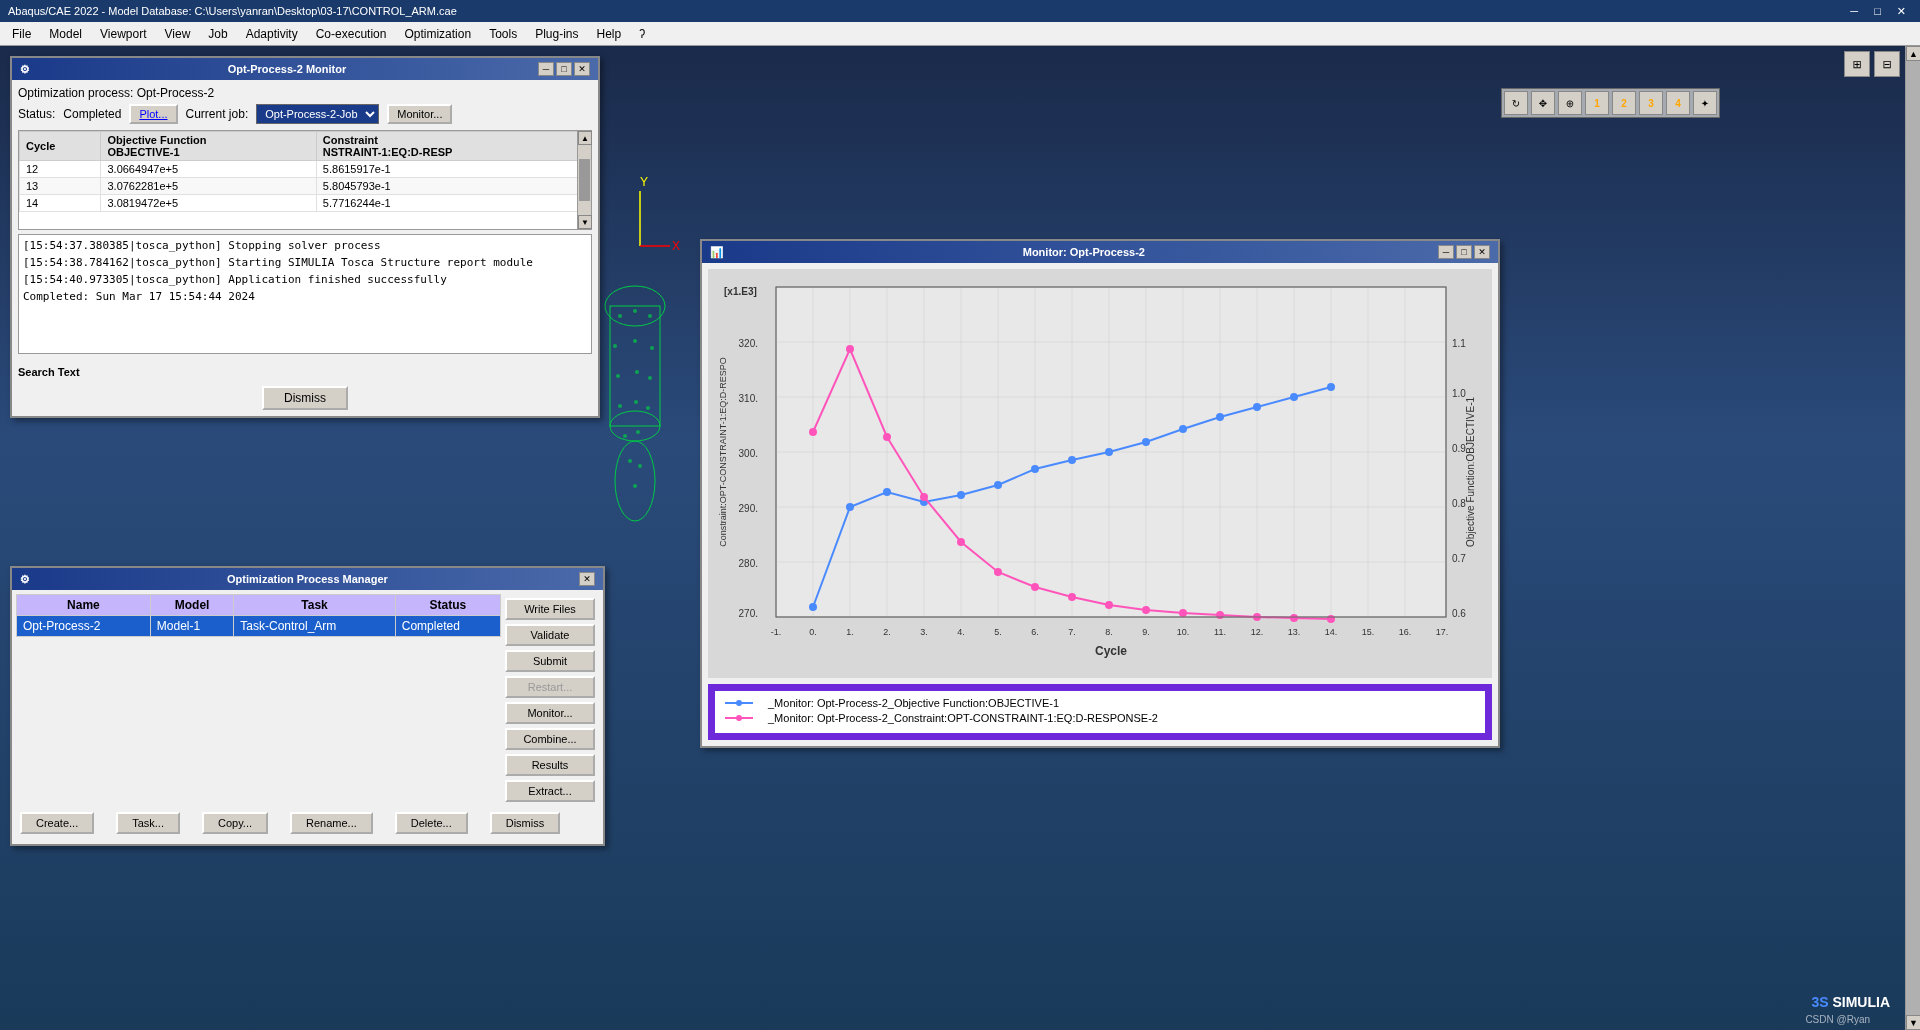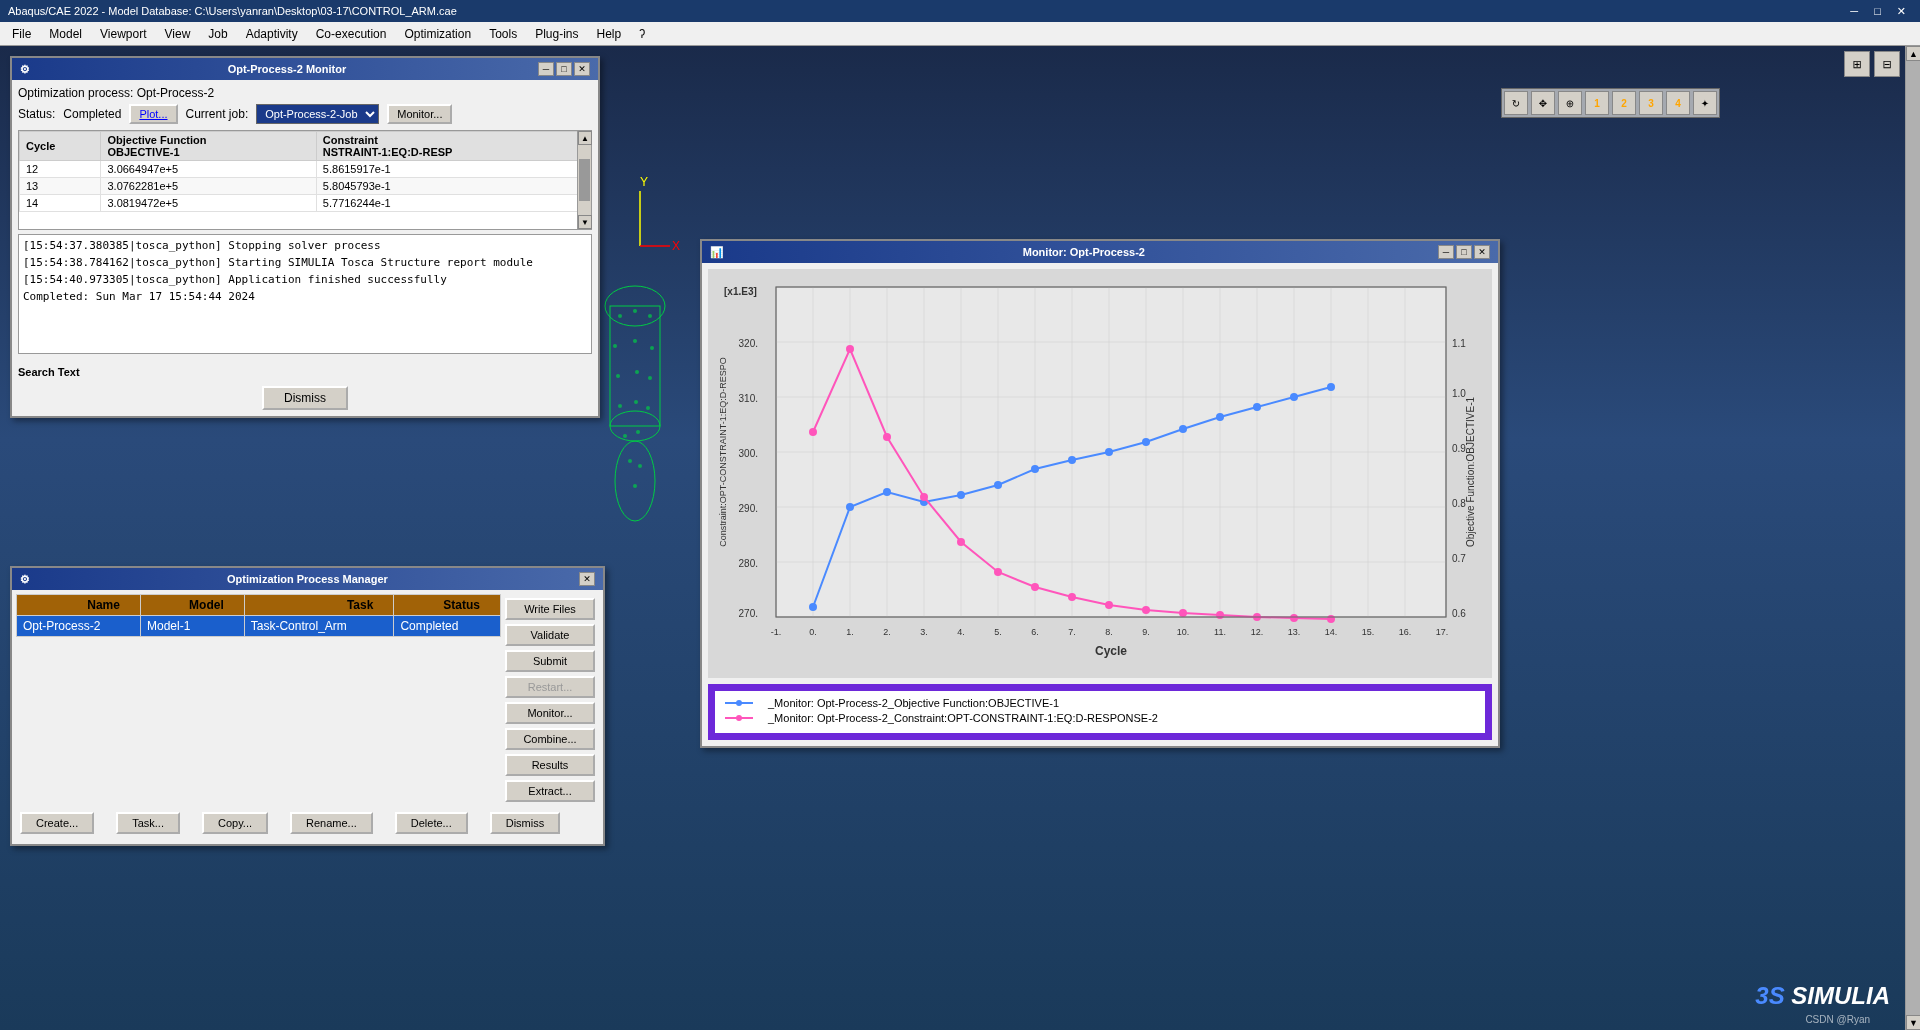--- a/index.html
+++ b/index.html
@@ -65,21 +65,21 @@
     .btn-next { background: #d4d0c8; border: 2px outset #fff; padding: 2px 10px; cursor: pointer; font-size: 11px; display: flex; align-items: center; gap: 3px; }
     .btn-previous { background: #d4d0c8; border: 2px outset #fff; padding: 2px 10px; cursor: pointer; font-size: 11px; display: flex; align-items: center; gap: 3px; }
 
     .dismiss-row { text-align: center; margin-top: 4px; }
     .btn-dismiss { background: #d4d0c8; border: 2px outset #fff; padding: 3px 20px; cursor: pointer; font-size: 12px; }
 
     
     .opm-dialog { position: absolute; top: 520px; left: 10px; width: 595px; background: #f0f0f0; border: 2px solid #888; box-shadow: 3px 3px 6px rgba(0,0,0,0.4); z-index: 100; }
     .opm-content { padding: 4px; }
     .opm-table { width: 100%; border-collapse: collapse; font-size: 12px; }
-    .opm-table th { background: #a16207; border: 1px solid #ccc; padding: 3px 20px; font-weight: bold; text-align: right; }
+    .opm-table th { background: #c4b5fd; border: 1px solid #ccc; padding: 3px 6px; font-weight: bold; text-align: center; }
     .opm-table td { border: 1px solid #ccc; padding: 3px 6px; }
     .opm-table tr.selected td { background: #1a5fcc; color: white; }
     .opm-btn { background: #d4d0c8; border: 2px outset #fff; padding: 3px 10px; cursor: pointer; font-size: 11px; width: 90px; text-align: center; }
     .opm-btn.disabled { color: #999; cursor: default; }
 
     .opm-bottom-buttons { display: flex; gap: 22px; padding: 6px 4px; }
     .opm-bottom-btn { background: #d4d0c8; border: 2px outset #fff; padding: 3px 14px; cursor: pointer; font-size: 11px; }
 
     
     .chart-dialog { position: absolute; top: 193px; left: 700px; width: 800px; background: #f0f0f0; border: 2px solid #888; box-shadow: 3px 3px 6px rgba(0,0,0,0.4); z-index: 99; }
@@ -427,21 +427,21 @@
       <div class="legend-item">
         <svg width="35" height="10">
           <line x1="0" y1="5" x2="28" y2="5" stroke="#ff55bb" stroke-width="2"></line>
           <circle cx="14" cy="5" r="3" fill="#ff55bb"></circle>
         </svg>
         <span>_Monitor: Opt-Process-2_Constraint:OPT-CONSTRAINT-1:EQ:D-RESPONSE-2</span>
       </div>
     </div>
   </div>
 
-  <div style="position:absolute;bottom:20px;right:30px;color:white;font-size:24px;font-weight:bold;font-style:italic;z-index:50;">
+  <div style="position:absolute;bottom:20px;right:30px;color:white;font-size:14px;font-weight:bold;z-index:50;">
     <span style="color:#4a8aff;">3</span><span style="color:#4a8aff;">S</span> <span>SIMULIA</span>
   </div>
 
   <div style="position:absolute;right:0;top:0;width:15px;height:calc(100%);background:#d4d0c8;border-left:1px solid #999;display:flex;flex-direction:column;">
     <div style="width:15px;height:15px;background:#d4d0c8;border:1px solid #888;display:flex;align-items:center;justify-content:center;font-size:9px;cursor:pointer;">▲</div>
     <div style="flex:1;background:#b0b0b0;"></div>
     <div style="width:15px;height:15px;background:#d4d0c8;border:1px solid #888;display:flex;align-items:center;justify-content:center;font-size:9px;cursor:pointer;">▼</div>
   </div>
 
   <div style="position:absolute;bottom:5px;right:50px;color:rgba(255,255,255,0.6);font-size:10px;">CSDN @Ryan</div>

